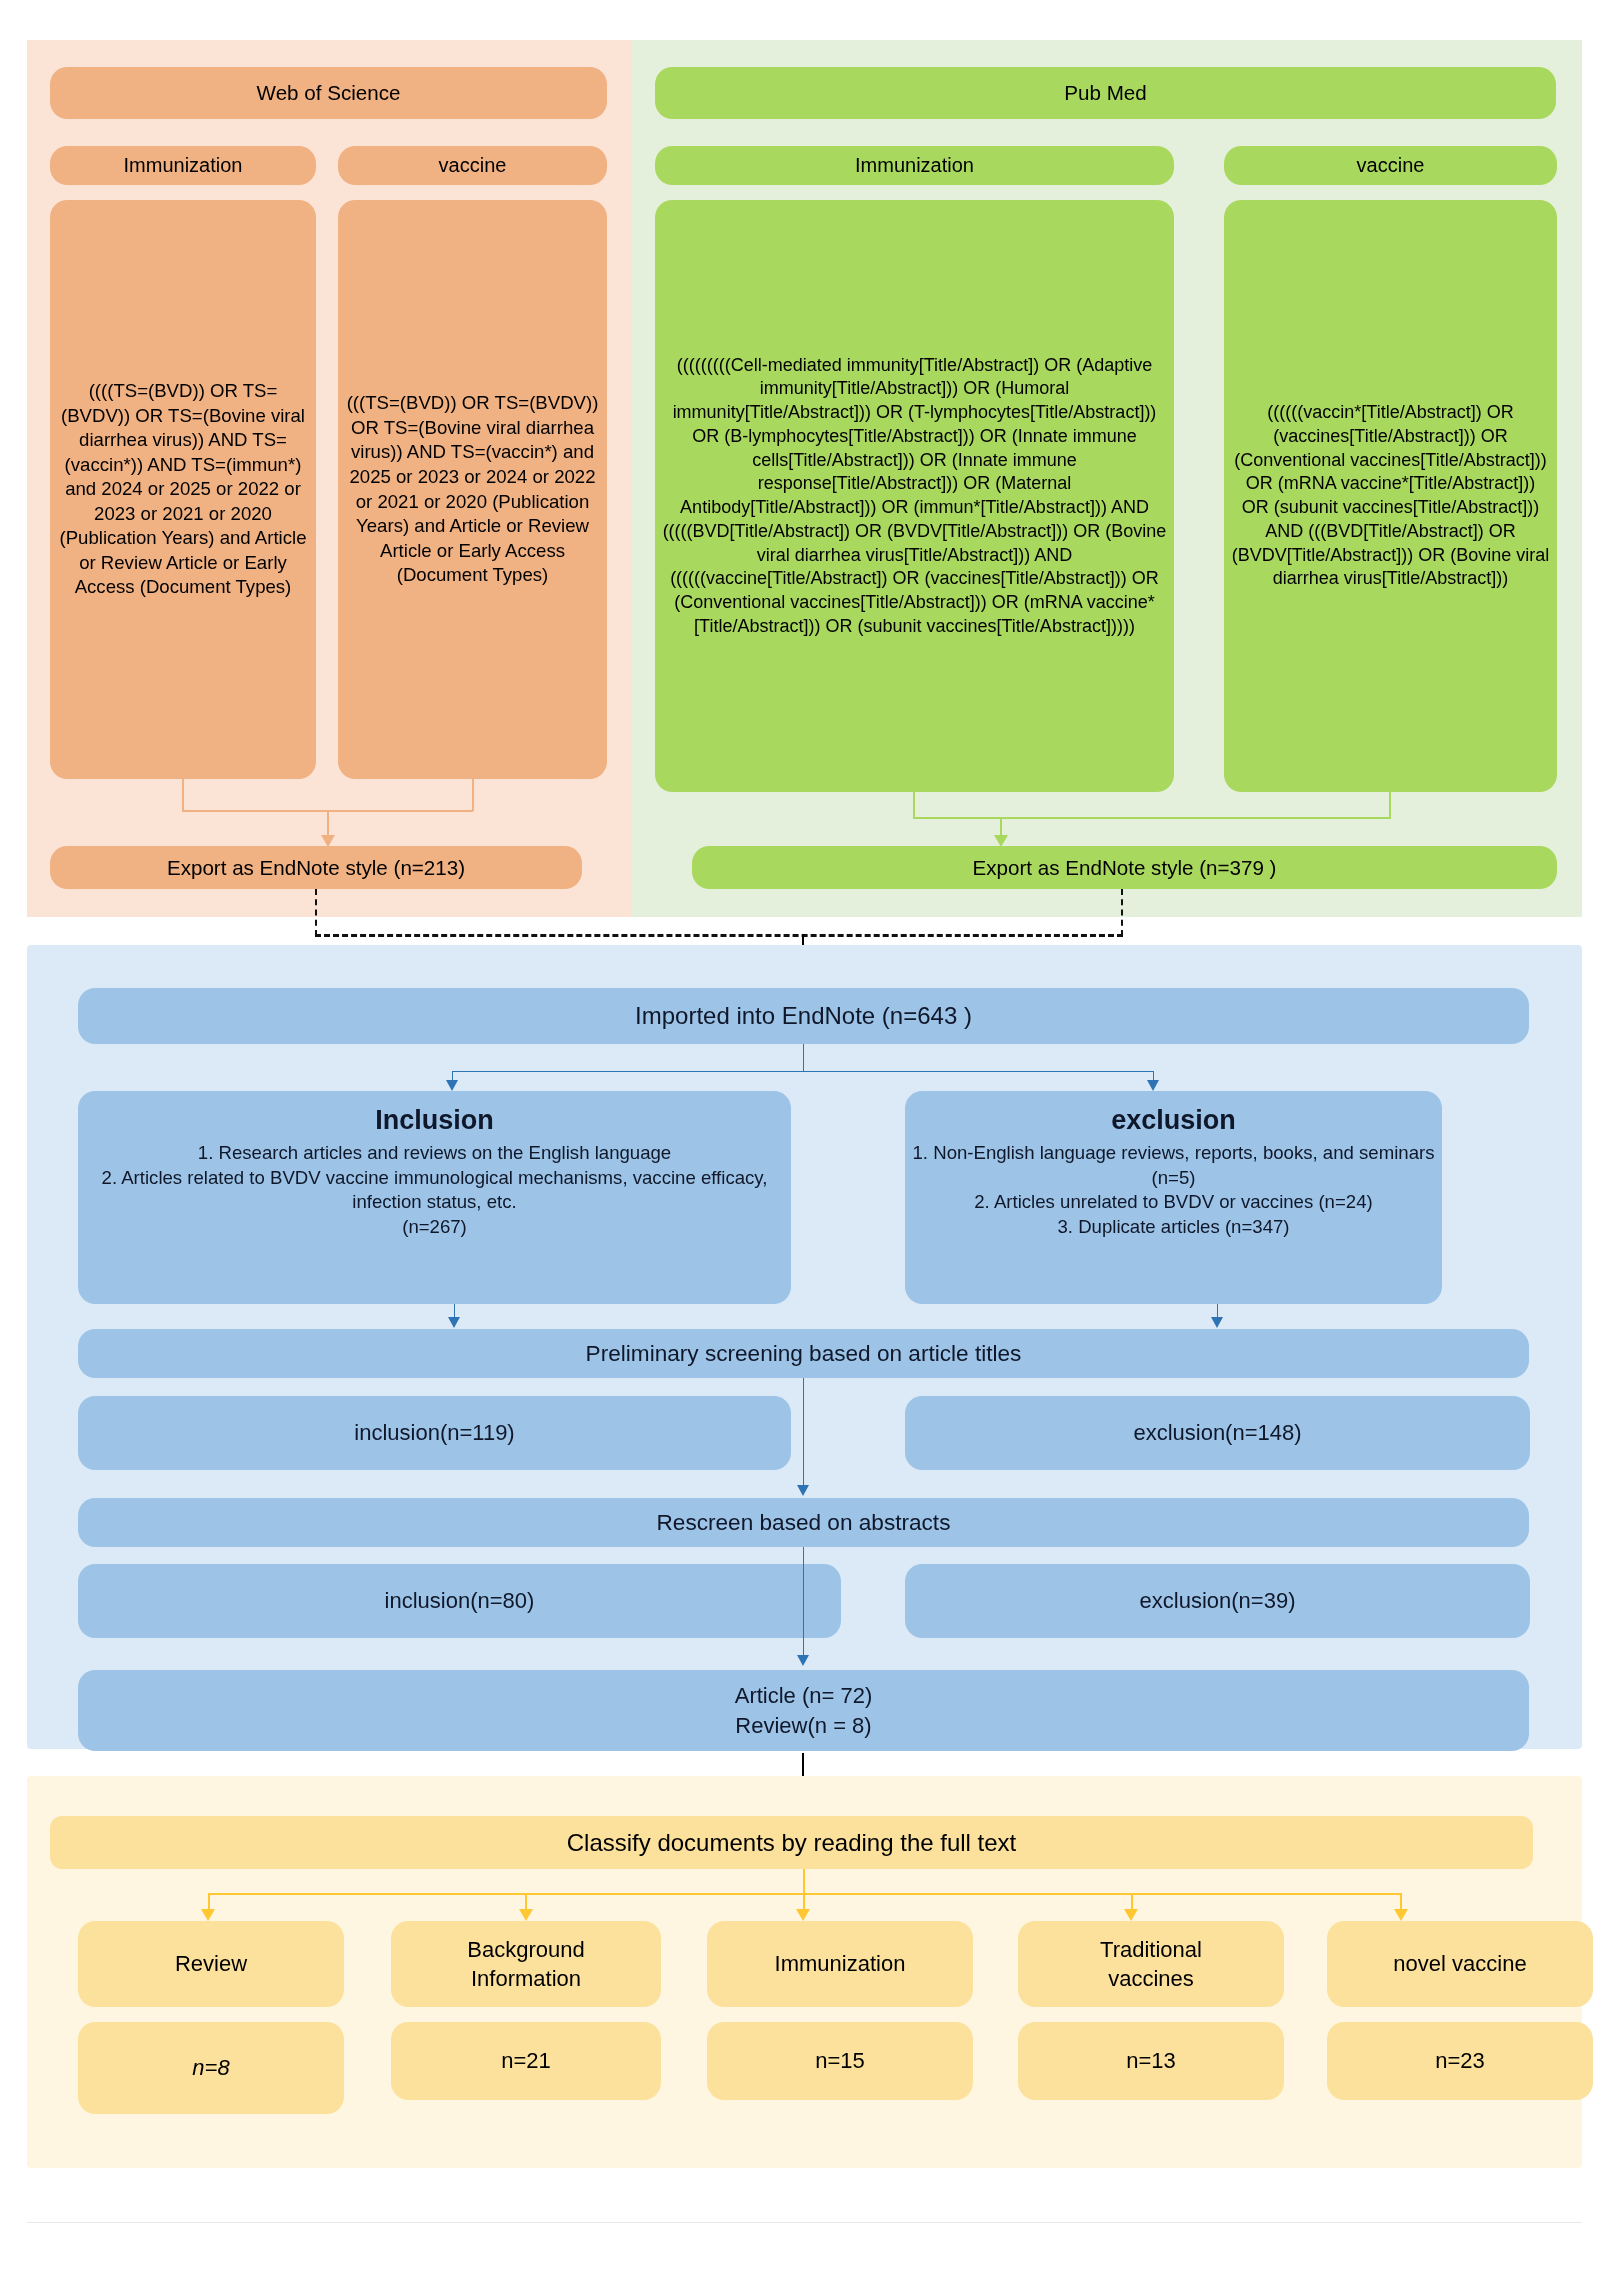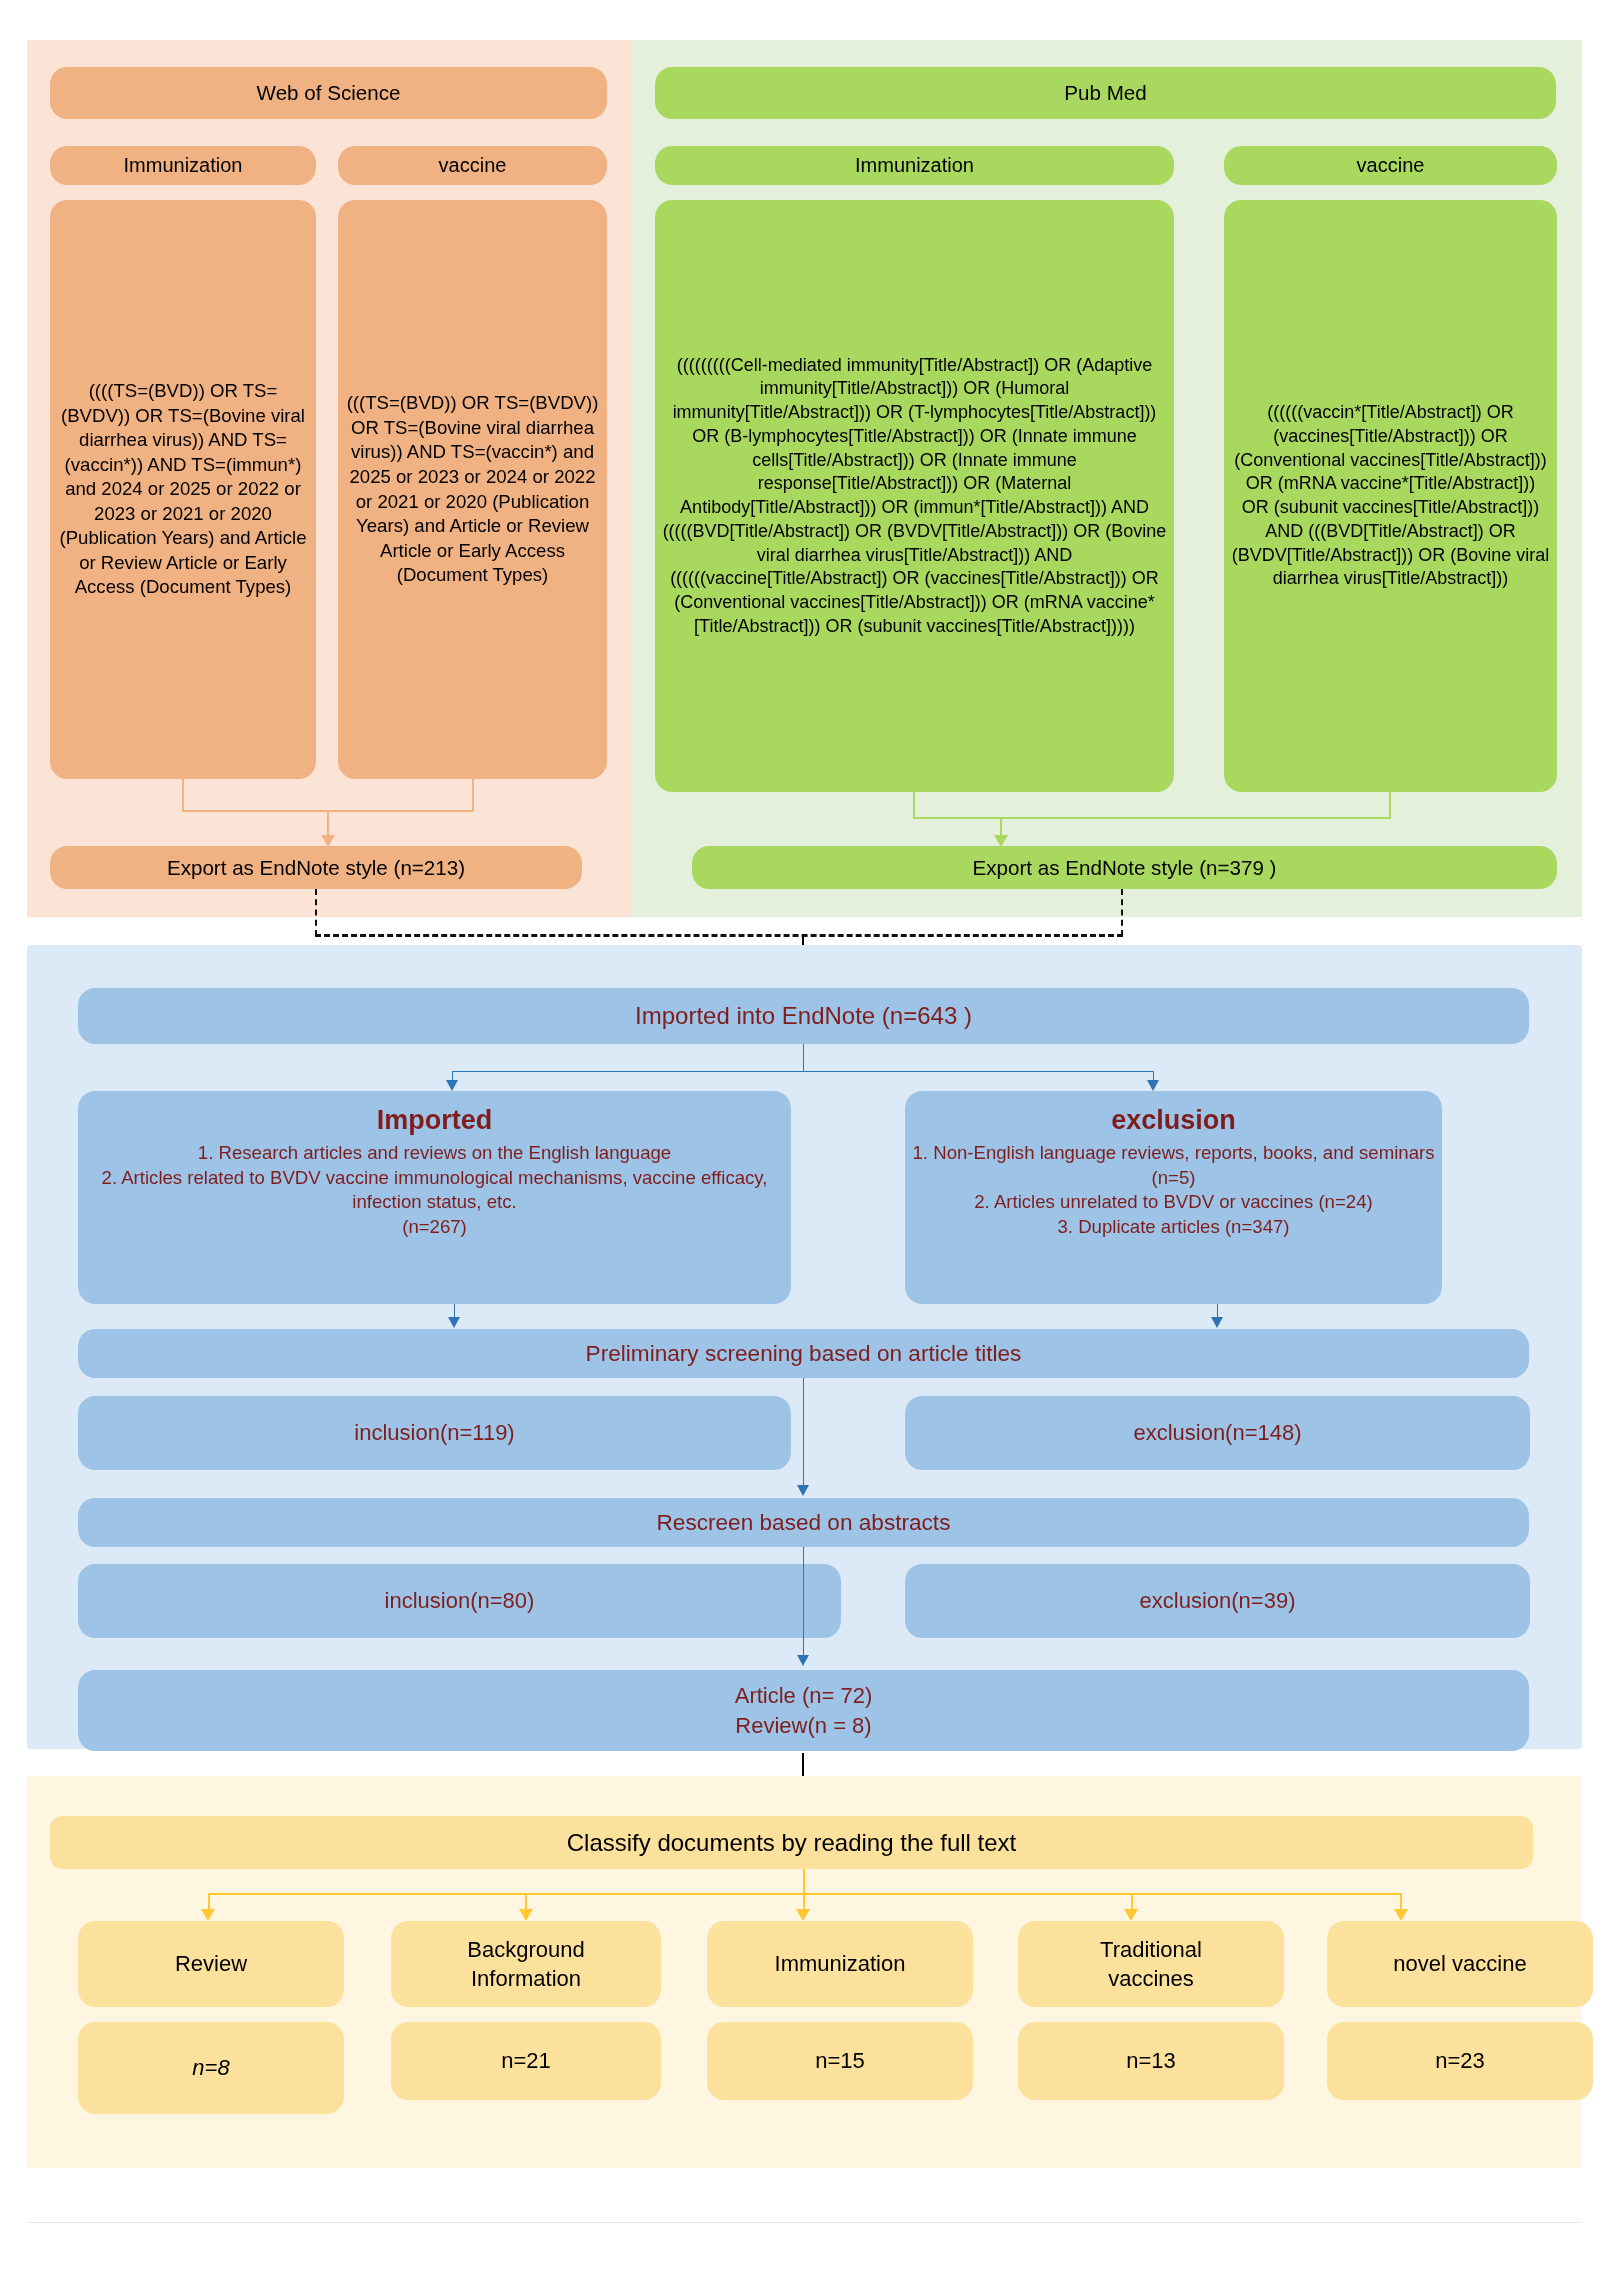--- a/index.html
+++ b/index.html
@@ -23,21 +23,21 @@
   
   .panel{position:absolute;box-sizing:border-box;}
   #panel-wos{left:27px;top:40px;width:604px;height:877px;background:#FBE3D5;}
   #panel-pubmed{left:631px;top:40px;width:951px;height:877px;background:#E4F0DC;}
   #panel-endnote{left:27px;top:945px;width:1555px;height:804px;background:#DCE9F7;border-radius:4px;}
   #panel-classify{left:27px;top:1776px;width:1555px;height:392px;background:#FEF6E0;border-radius:4px;}
 
   
   .orange{background:#F0B183;color:#000;}
   .green{background:#A9D85F;color:#000;}
-  .blue{background:#9DC3E6;color:#7f1d1d;}
+  .blue{background:#9DC3E6;color:#0f172a;}
   .yellow{background:#FCE19C;color:#000;}
 
   
   .line{position:absolute;}
   .vline{width:2px;}
   .hline{height:2px;}
   .c-orange{background:#F0B183;}
   .c-green{background:#A9D85F;}
   .c-blue{background:#2E74B5;}
   .c-yellow{background:#FFC833;}
@@ -127,21 +127,21 @@
 
   <div class="line vline c-blue thin" style="left:803px;top:1044px;height:28px;"></div>
   <div class="line hline c-blue thin" style="left:452px;top:1071px;width:702px;"></div>
   <div class="line vline c-blue thin" style="left:452px;top:1071px;height:12px;"></div>
   <div class="line vline c-blue thin" style="left:1153px;top:1071px;height:12px;"></div>
   <div class="arrowhead ah-blue" style="left:446px;top:1080px;"></div>
   <div class="arrowhead ah-blue" style="left:1147px;top:1080px;"></div>
 
   <div class="box blue tl" style="left:78px;top:1091px;width:713px;height:213px;padding-top:12px;">
     <div class="stack">
-      <span class="t-head">Imported</span>
+      <span class="t-head">Inclusion</span>
       <span class="t-body">1. Research articles and reviews on the English language
 2. Articles related to BVDV vaccine immunological mechanisms, vaccine efficacy, infection status, etc.
 (n=267)</span>
     </div>
   </div>
 
   <div class="box blue tl" style="left:905px;top:1091px;width:537px;height:213px;padding-top:12px;">
     <div class="stack">
       <span class="t-head">exclusion</span>
       <span class="t-body">1. Non-English language reviews, reports, books, and seminars (n=5)

